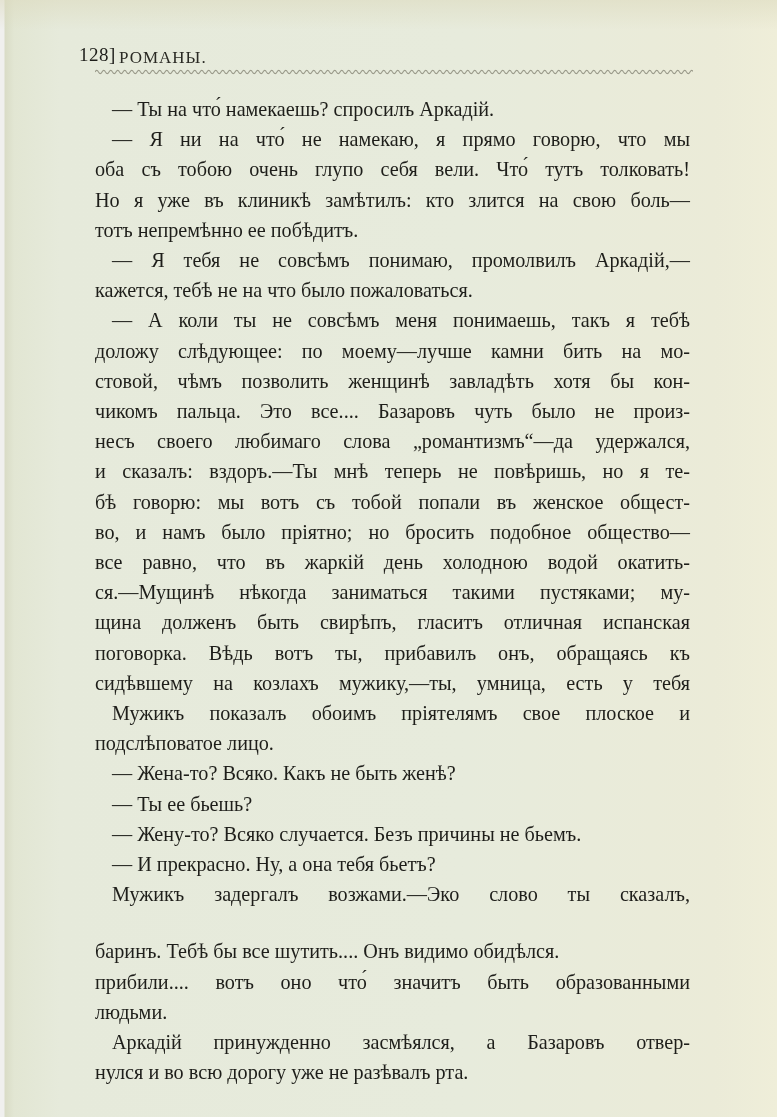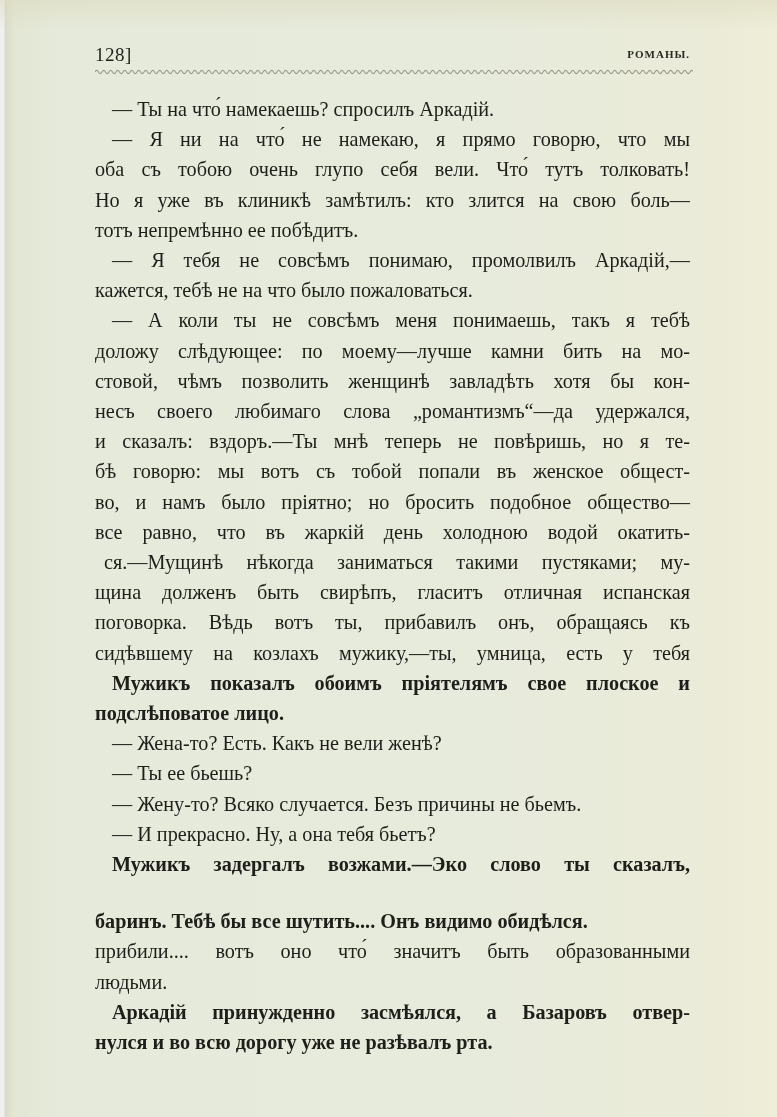--- a/index.html
+++ b/index.html
@@ -23,38 +23,38 @@
         linear-gradient(90deg, #f0f0ee 0px, #f0f0ee 4px, #d9dcc6 5px, #e2e6d3 14px, #e6eadb 60px, #e7ebdc 60%, #ebebd8 92%, #efeed9 100%);
     }
     .page::after {
       content: "";
       position: absolute;
       left: 0; top: 0; right: 0; height: 30px;
       background: linear-gradient(180deg, rgba(220,218,190,0.55), rgba(230,234,216,0));
     }
     .running-head {
       position: absolute;
-      left: 95px;
+      left: 79px;
       top: 44px;
       width: 595px;
       height: 24px;
     }
     .page-number {
       position: absolute;
       left: 0; top: 0;
       font-size: 19px;
       letter-spacing: 0.5px;
       color: #1e1e1a;
     }
     .section-title {
       position: absolute;
       left: 0; right: 0; top: 4px;
-      text-align: right;
-      font-size: 11px;
-      font-weight: bold;
+      text-align: left;
+      font-size: 17px;
+      font-weight: normal;
       letter-spacing: 1px;
       color: #2a2a24;
       padding-left: 40px;
     }
     .wavy-rule {
       position: absolute;
       left: 95px;
       top: 69px;
       width: 598px;
       height: 6px;
@@ -69,21 +69,21 @@
       text-align: justify;
       color: #1e1e1a;
     }
     .para {
       margin: 0;
       text-indent: 17px;
       text-align: justify;
       hyphens: manual;
     }
     .para.dialogue { text-indent: 17px; }
-    .para.narr { text-indent: 17px; font-weight: bold; }
+    .para.narr { text-indent: 17px; }
   </style>
 </head>
 <body>
 
 <div class="page">
 
   <div class="running-head">
     <span class="page-number">128]</span>
     <span class="section-title">РОМАНЫ.</span>
   </div>
@@ -103,36 +103,37 @@
         <span style="display: block; text-align: left; text-align-last: left; text-indent: 0px;">тотъ непремѣнно ее побѣдитъ.</span>
       </p>
     <p class="para dialogue" style="text-indent: 0px;">
         <span style="display: block; text-align: justify; text-align-last: justify; text-indent: 17px;">— Я тебя не совсѣмъ понимаю, промолвилъ Аркадій,—</span>
         <span style="display: block; text-align: left; text-align-last: left; text-indent: 0px;">кажется, тебѣ не на что было пожаловаться.</span>
       </p>
     <p class="para dialogue" style="text-indent: 0px;">
         <span style="display: block; text-align: justify; text-align-last: justify; text-indent: 17px;">— А коли ты не совсѣмъ меня понимаешь, такъ я тебѣ</span>
         <span style="display: block; text-align: justify; text-align-last: justify; text-indent: 0px;">доложу слѣдующее: по моему—лучше камни бить на мо-</span>
         <span style="display: block; text-align: justify; text-align-last: justify; text-indent: 0px;">стовой, чѣмъ позволить женщинѣ завладѣть хотя бы кон-</span>
+        <span style="display: block; text-align: justify; text-align-last: justify; text-indent: 0px;">чикомъ пальца. Это все.... Базаровъ чуть было не произ-</span>
         <span style="display: block; text-align: justify; text-align-last: justify; text-indent: 0px;">несъ своего любимаго слова „романтизмъ“—да удержался,</span>
         <span style="display: block; text-align: justify; text-align-last: justify; text-indent: 0px;">и сказалъ: вздоръ.—Ты мнѣ теперь не повѣришь, но я те-</span>
         <span style="display: block; text-align: justify; text-align-last: justify; text-indent: 0px;">бѣ говорю: мы вотъ съ тобой попали въ женское общест-</span>
         <span style="display: block; text-align: justify; text-align-last: justify; text-indent: 0px;">во, и намъ было пріятно; но бросить подобное общество—</span>
         <span style="display: block; text-align: justify; text-align-last: justify; text-indent: 0px;">все равно, что въ жаркій день холодною водой окатить-</span>
-        <span style="display: block; text-align: justify; text-align-last: justify; text-indent: 0px; margin-left: 9px;">ся.—Мущинѣ нѣкогда заниматься такими пустяками; му-</span>
+        <span style="display: block; text-align: justify; text-align-last: justify; text-indent: 0px;">ся.—Мущинѣ нѣкогда заниматься такими пустяками; му-</span>
         <span style="display: block; text-align: justify; text-align-last: justify; text-indent: 0px;">щина долженъ быть свирѣпъ, гласитъ отличная испанская</span>
         <span style="display: block; text-align: justify; text-align-last: justify; text-indent: 0px;">поговорка. Вѣдь вотъ ты, прибавилъ онъ, обращаясь къ</span>
         <span style="display: block; text-align: justify; text-align-last: justify; text-indent: 0px;">сидѣвшему на козлахъ мужику,—ты, умница, есть у тебя</span>
       </p>
     <p class="para narr" style="text-indent: 0px;">
         <span style="display: block; text-align: justify; text-align-last: justify; text-indent: 17px;">Мужикъ показалъ обоимъ пріятелямъ свое плоское и</span>
         <span style="display: block; text-align: center; text-align-last: left; text-indent: 0px;">подслѣповатое лицо.</span>
       </p>
     <p class="para dialogue" style="text-indent: 0px;">
-        <span style="display: block; text-align: left; text-align-last: left; text-indent: 17px;">— Жена-то? Есть. Какъ не вели женѣ?</span>
+        <span style="display: block; text-align: left; text-align-last: left; text-indent: 17px;">— Жена-то? Всяко. Какъ не быть женѣ?</span>
       </p>
     <p class="para dialogue" style="text-indent: 0px;">
         <span style="display: block; text-align: left; text-align-last: left; text-indent: 17px;">— Ты ее бьешь?</span>
       </p>
     <p class="para dialogue" style="text-indent: 0px;">
         <span style="display: block; text-align: left; text-align-last: left; text-indent: 17px;">— Жену-то? Всяко случается. Безъ причины не бьемъ.</span>
       </p>
     <p class="para dialogue" style="text-indent: 0px;">
         <span style="display: block; text-align: left; text-align-last: left; text-indent: 17px;">— И прекрасно. Ну, а она тебя бьетъ?</span>
       </p>

